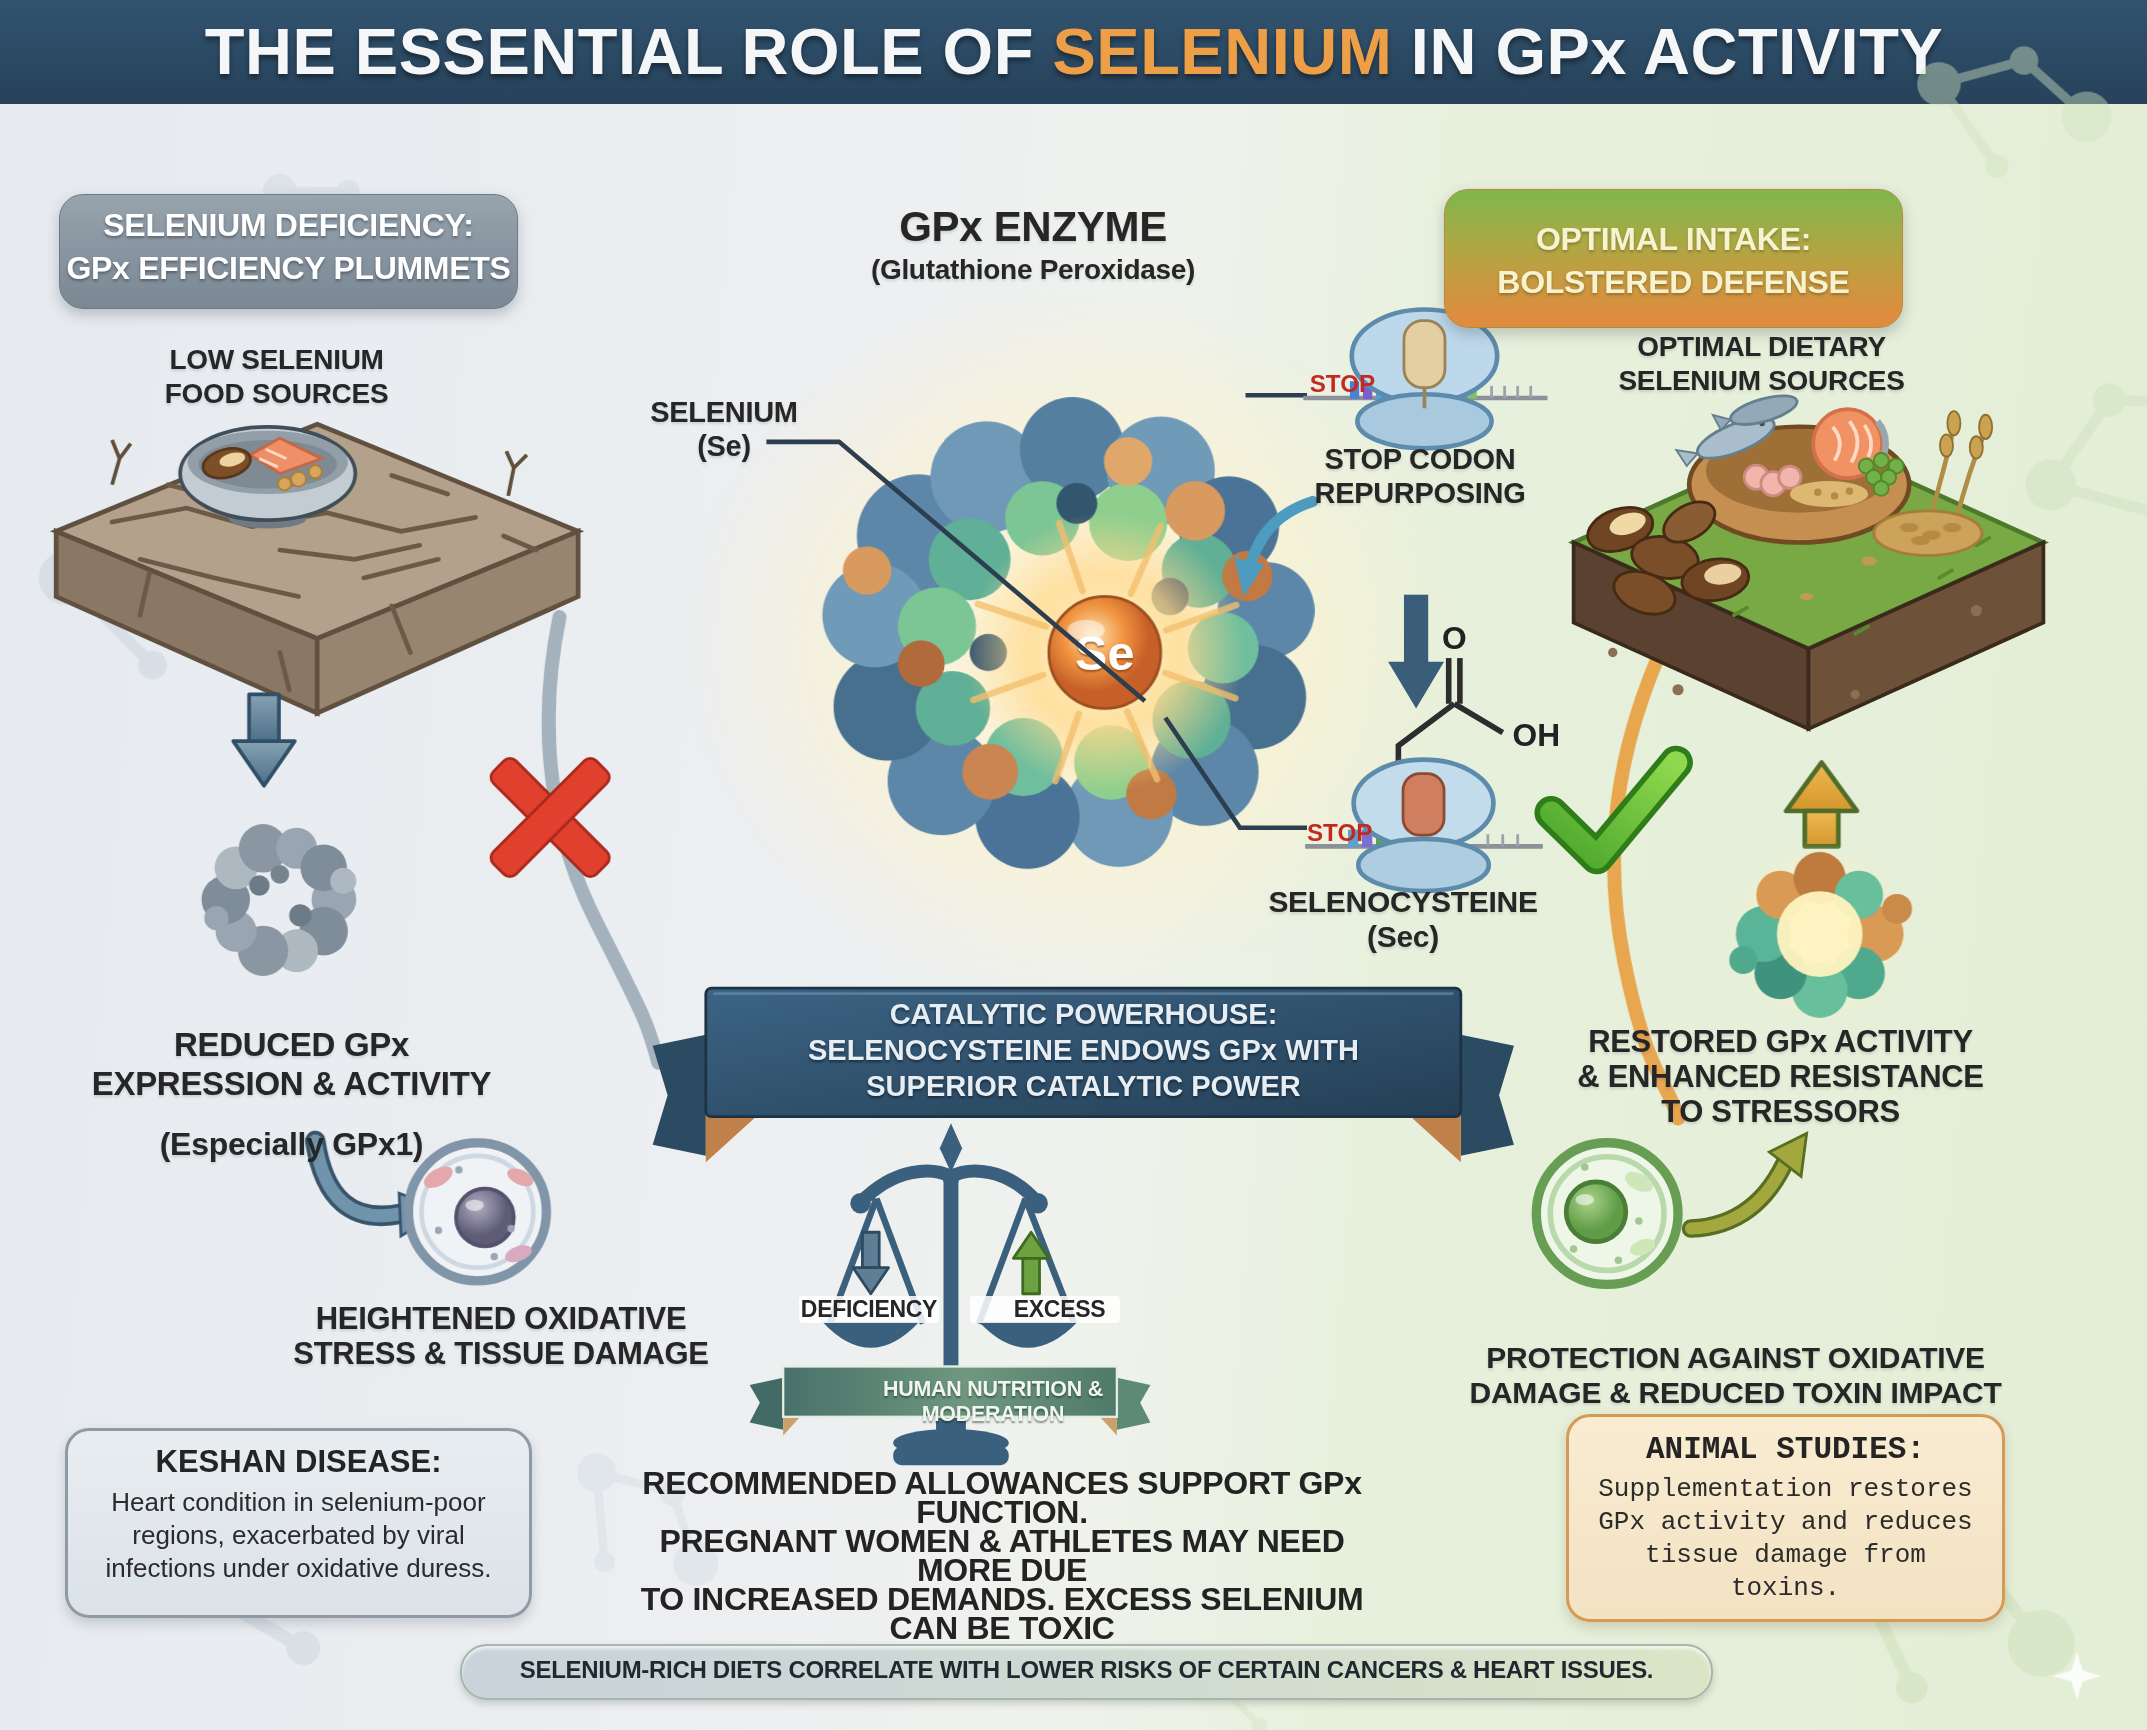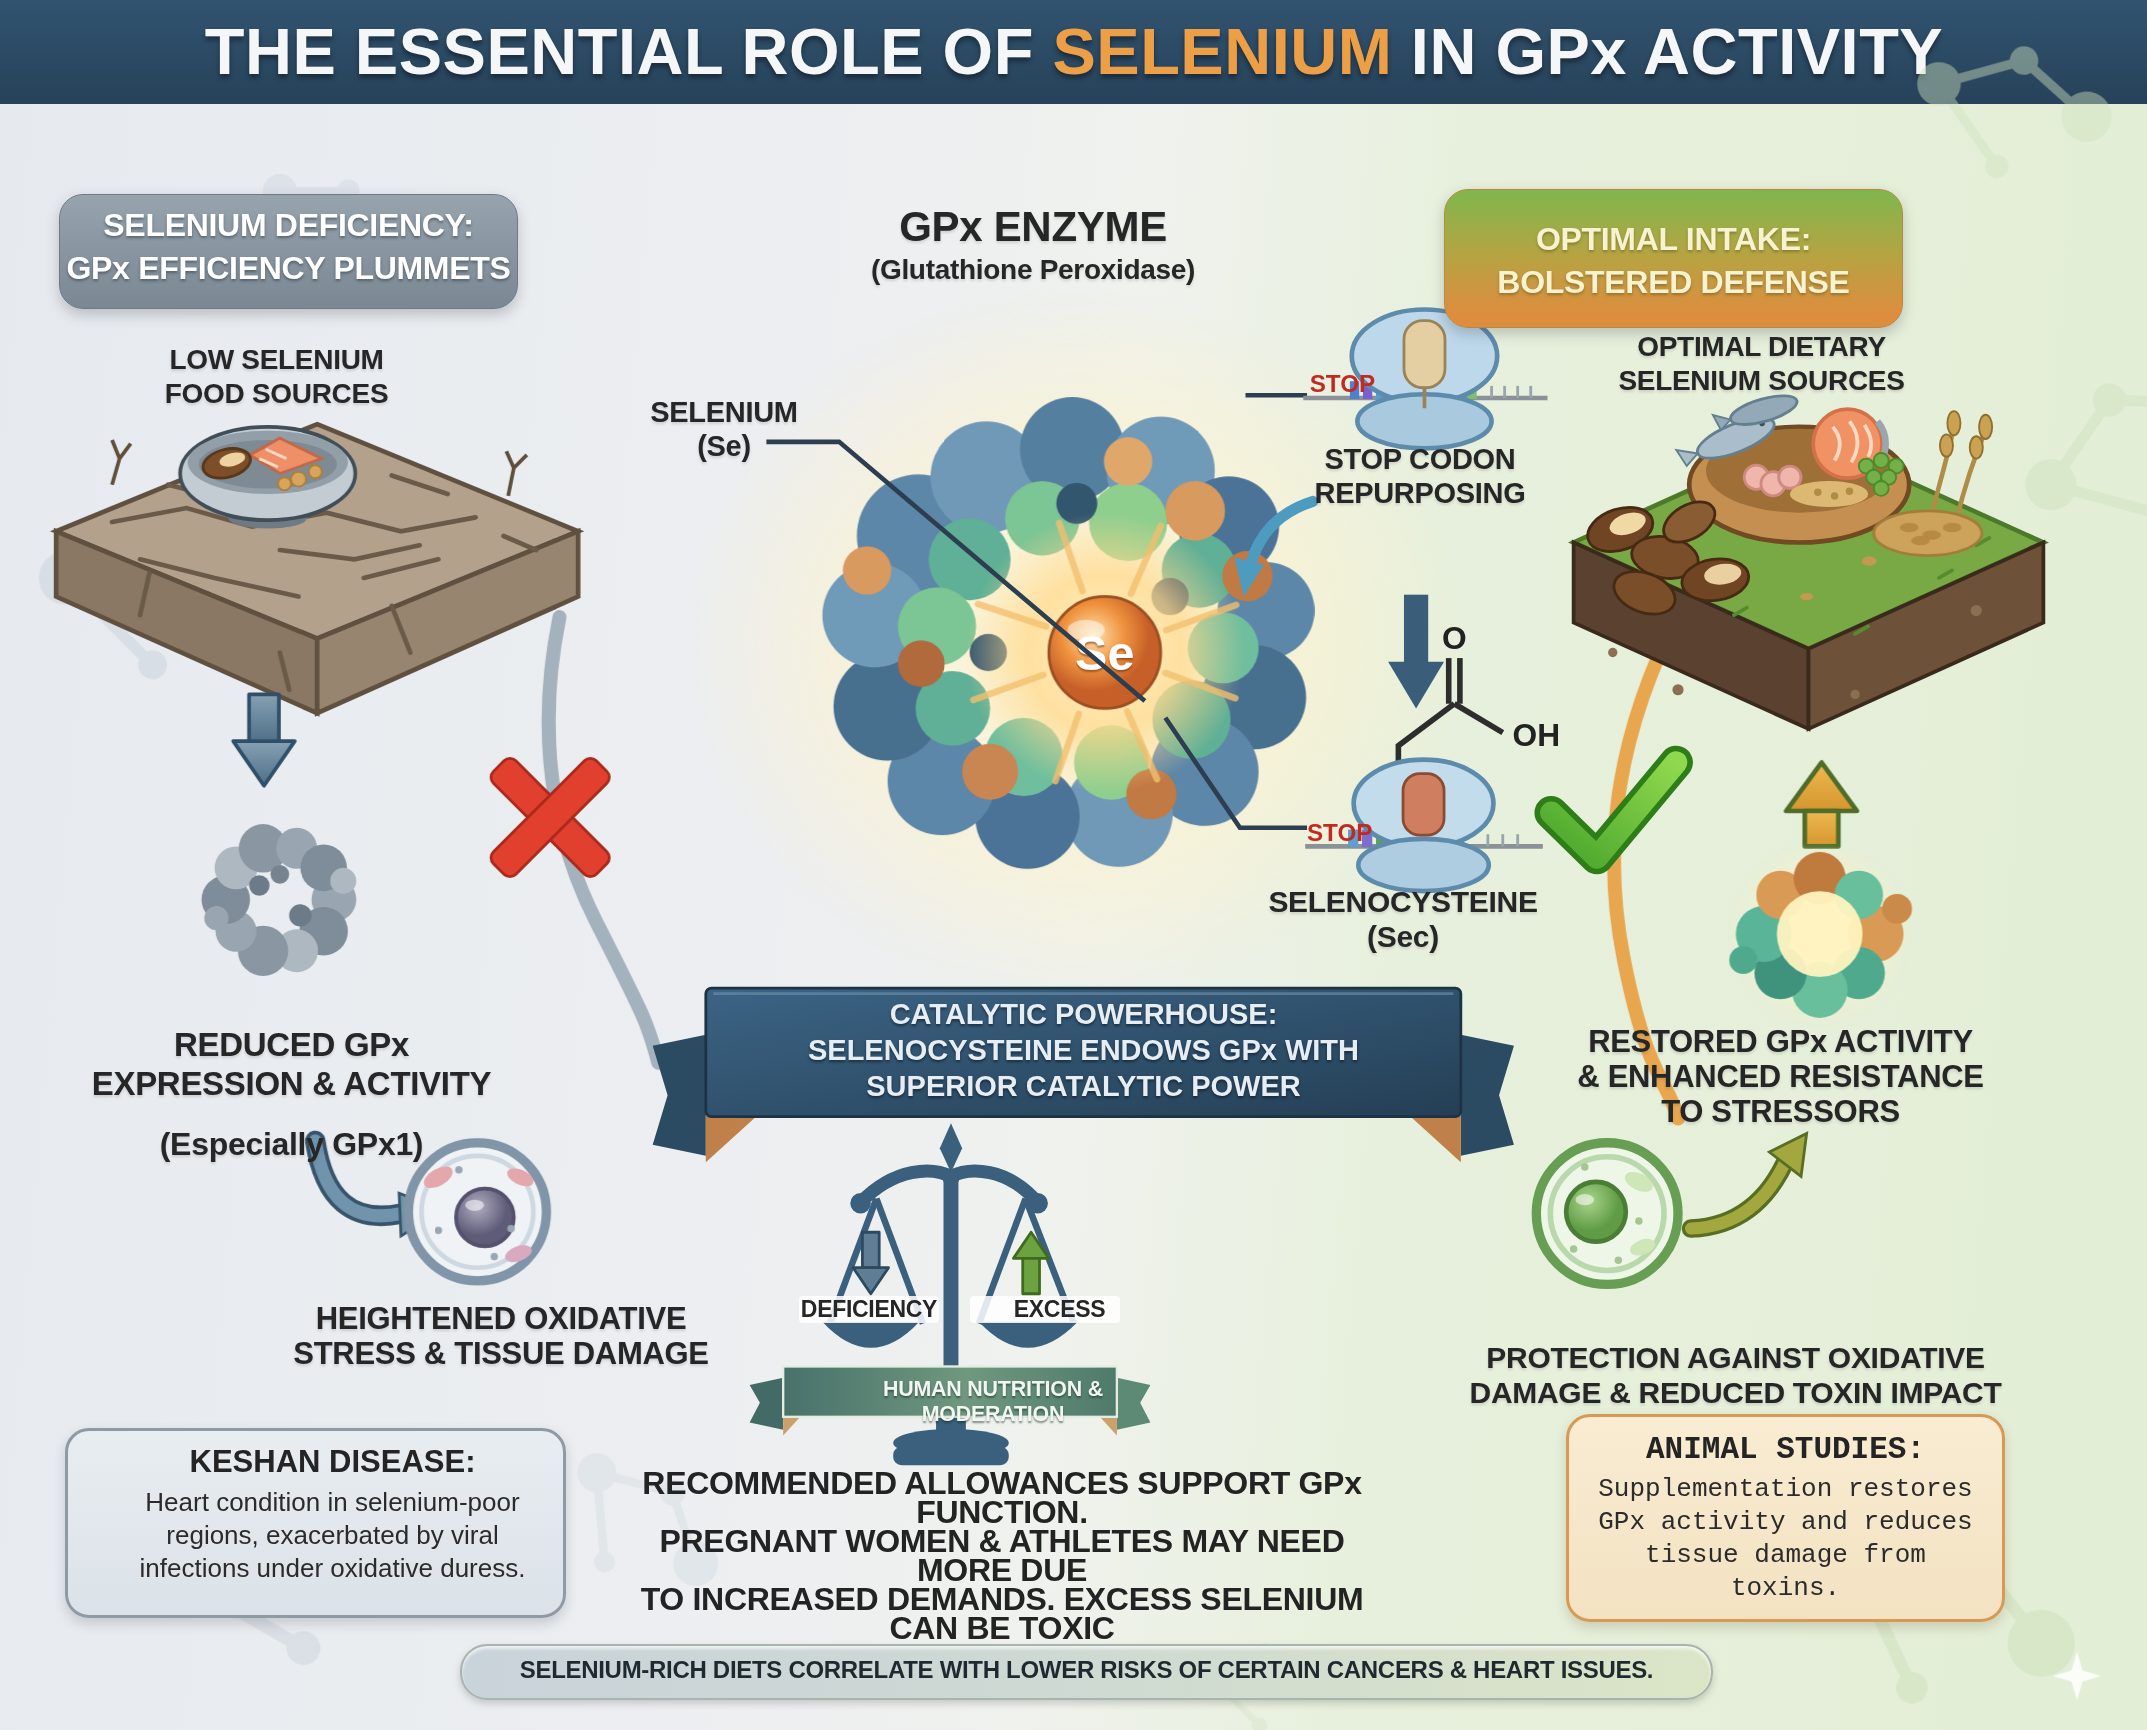--- a/index.html
+++ b/index.html
@@ -498,21 +498,21 @@
   <div class="t soft" style="left:49px;top:1025px;width:485px;font-size:33px;line-height:39px;">
     <div>REDUCED GPx</div>
     <div>EXPRESSION &amp; ACTIVITY</div>
     <div style="font-weight:bold;font-size:32px;margin-top:22px;">(Especially GPx1)</div>
   </div>
   <div class="t soft" style="left:268px;top:1301px;width:466px;font-size:31px;line-height:35px;">
     <div>HEIGHTENED OXIDATIVE</div>
     <div>STRESS &amp; TISSUE DAMAGE</div>
   </div>
 
-  <div class="panel panel-keshan" style="left:65px;top:1428px;width:461px;height:171px;padding-top:13px;padding-left:34px;">
+  <div class="panel panel-keshan" style="left:65px;top:1428px;width:461px;height:171px;padding-top:13px;">
     <h4>KESHAN DISEASE:</h4>
     <p style="width:429px;">Heart condition in selenium-poor regions, exacerbated by viral infections under oxidative duress.</p>
   </div>
 
   <div class="t soft" style="left:800px;top:203px;width:466px;font-size:42px;line-height:48px;">GPx ENZYME</div>
   <div class="t soft" style="left:800px;top:254px;width:466px;font-size:28px;">(Glutathione Peroxidase)</div>
   <div class="t soft" style="left:612px;top:395px;width:224px;font-size:29px;line-height:34px;">
     <div>SELENIUM</div>
     <div>(Se)</div>
   </div>

